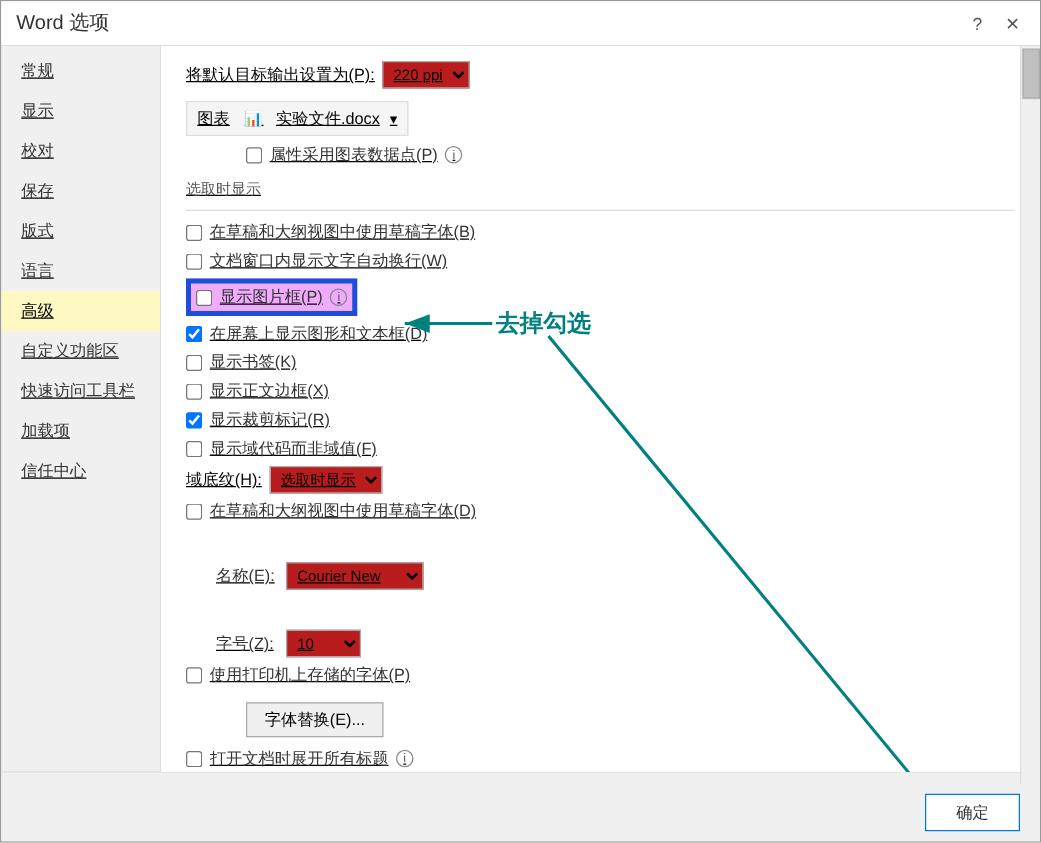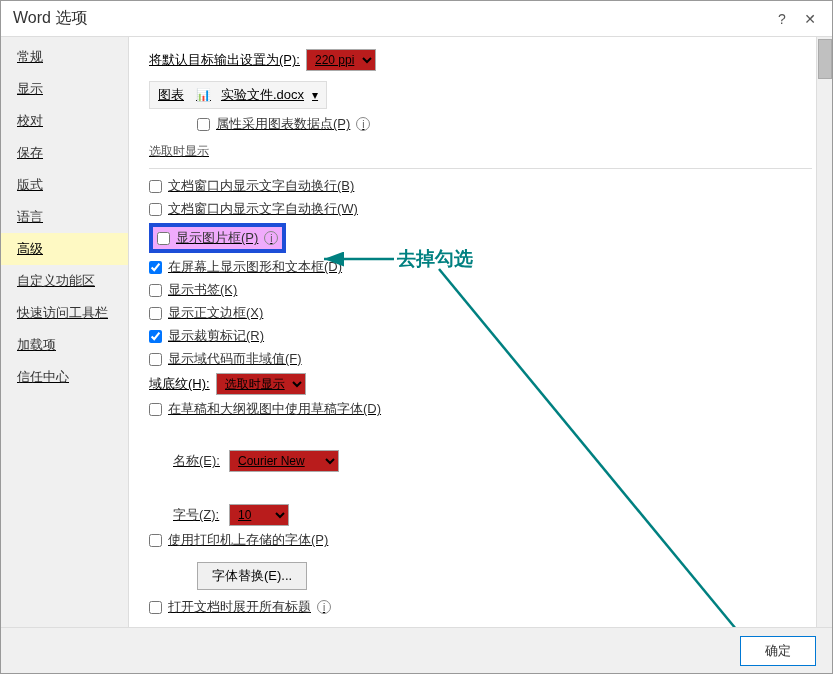--- a/index.html
+++ b/index.html
@@ -170,22 +170,22 @@
     }
 
     
     .bottom-bar {
       background: #f0f0f0;
       border-top: 1px solid #ddd;
       padding: 8px 16px;
       display: flex;
       justify-content: flex-end;
       gap: 8px;
-      height: 46px;
-      align-items: flex-start;
+      height: 56px;
+      align-items: flex-end;
     }
 
     .btn-ok {
       padding: 5px 24px;
       font-size: 13px;
       background: #fff;
       border: 1px solid #0078d4;
       color: #333;
       cursor: pointer;
       min-width: 65px;
@@ -279,21 +279,21 @@
           <span class="info-icon">i</span>
         </div>
       </div>
 
       <div class="section-divider">选取时显示</div>
       <hr class="section-divider-line">
 
       <div class="row">
         <div class="checkbox-wrap">
           <input type="checkbox" style="">
-          <label>文档窗口内显示文字自动换行(B)</label>
+          <label>在草稿和大纲视图中使用草稿字体(B)</label>
         </div>
       </div>
 
       <div class="row">
         <div class="checkbox-wrap">
           <input type="checkbox" style="">
           <label>文档窗口内显示文字自动换行(W)</label>
         </div>
       </div>
 

